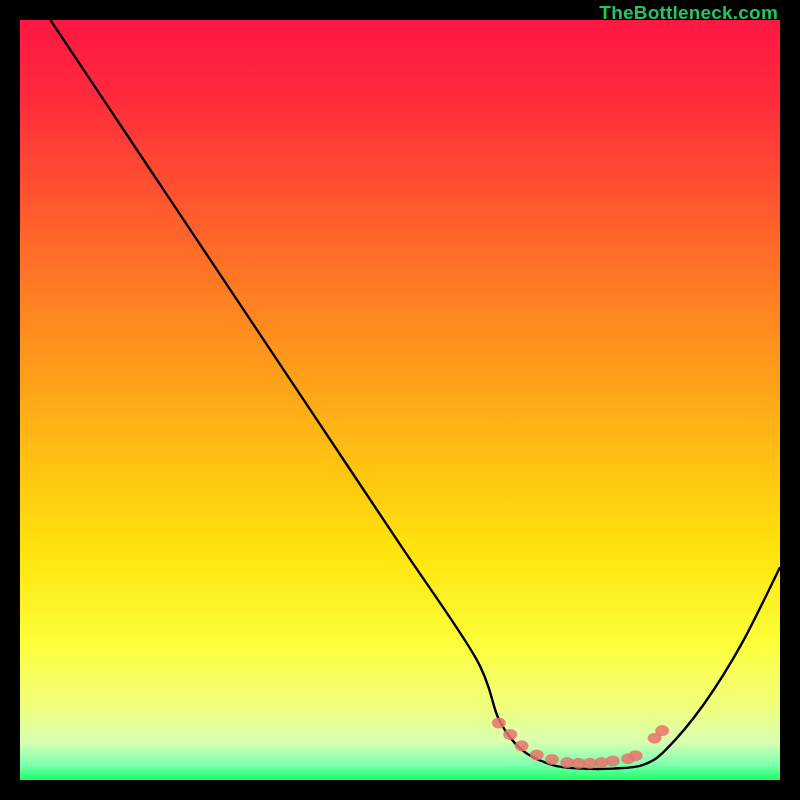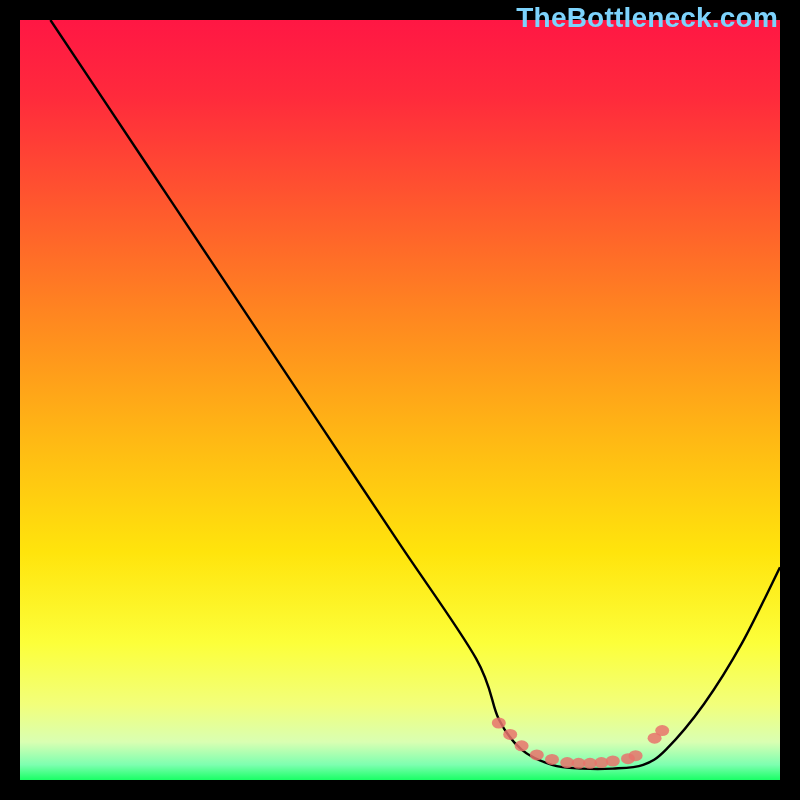--- a/index.html
+++ b/index.html
@@ -23,22 +23,22 @@
     position: absolute;
     left: 0;
     top: 0;
     width: 760px;
     height: 760px;
   }
   .watermark {
     position: absolute;
     top: 2px;
     right: 22px;
-    color: #7dd3fc;
-    font-size: 28px;
+    color: #22c55e;
+    font-size: 19px;
     font-weight: bold;
     letter-spacing: 0.2px;
   }
 </style>
 </head>
 <body>
 
 <div class="chart-container">
   <svg class="plot-area" viewBox="0 0 760 760">
     <defs>

